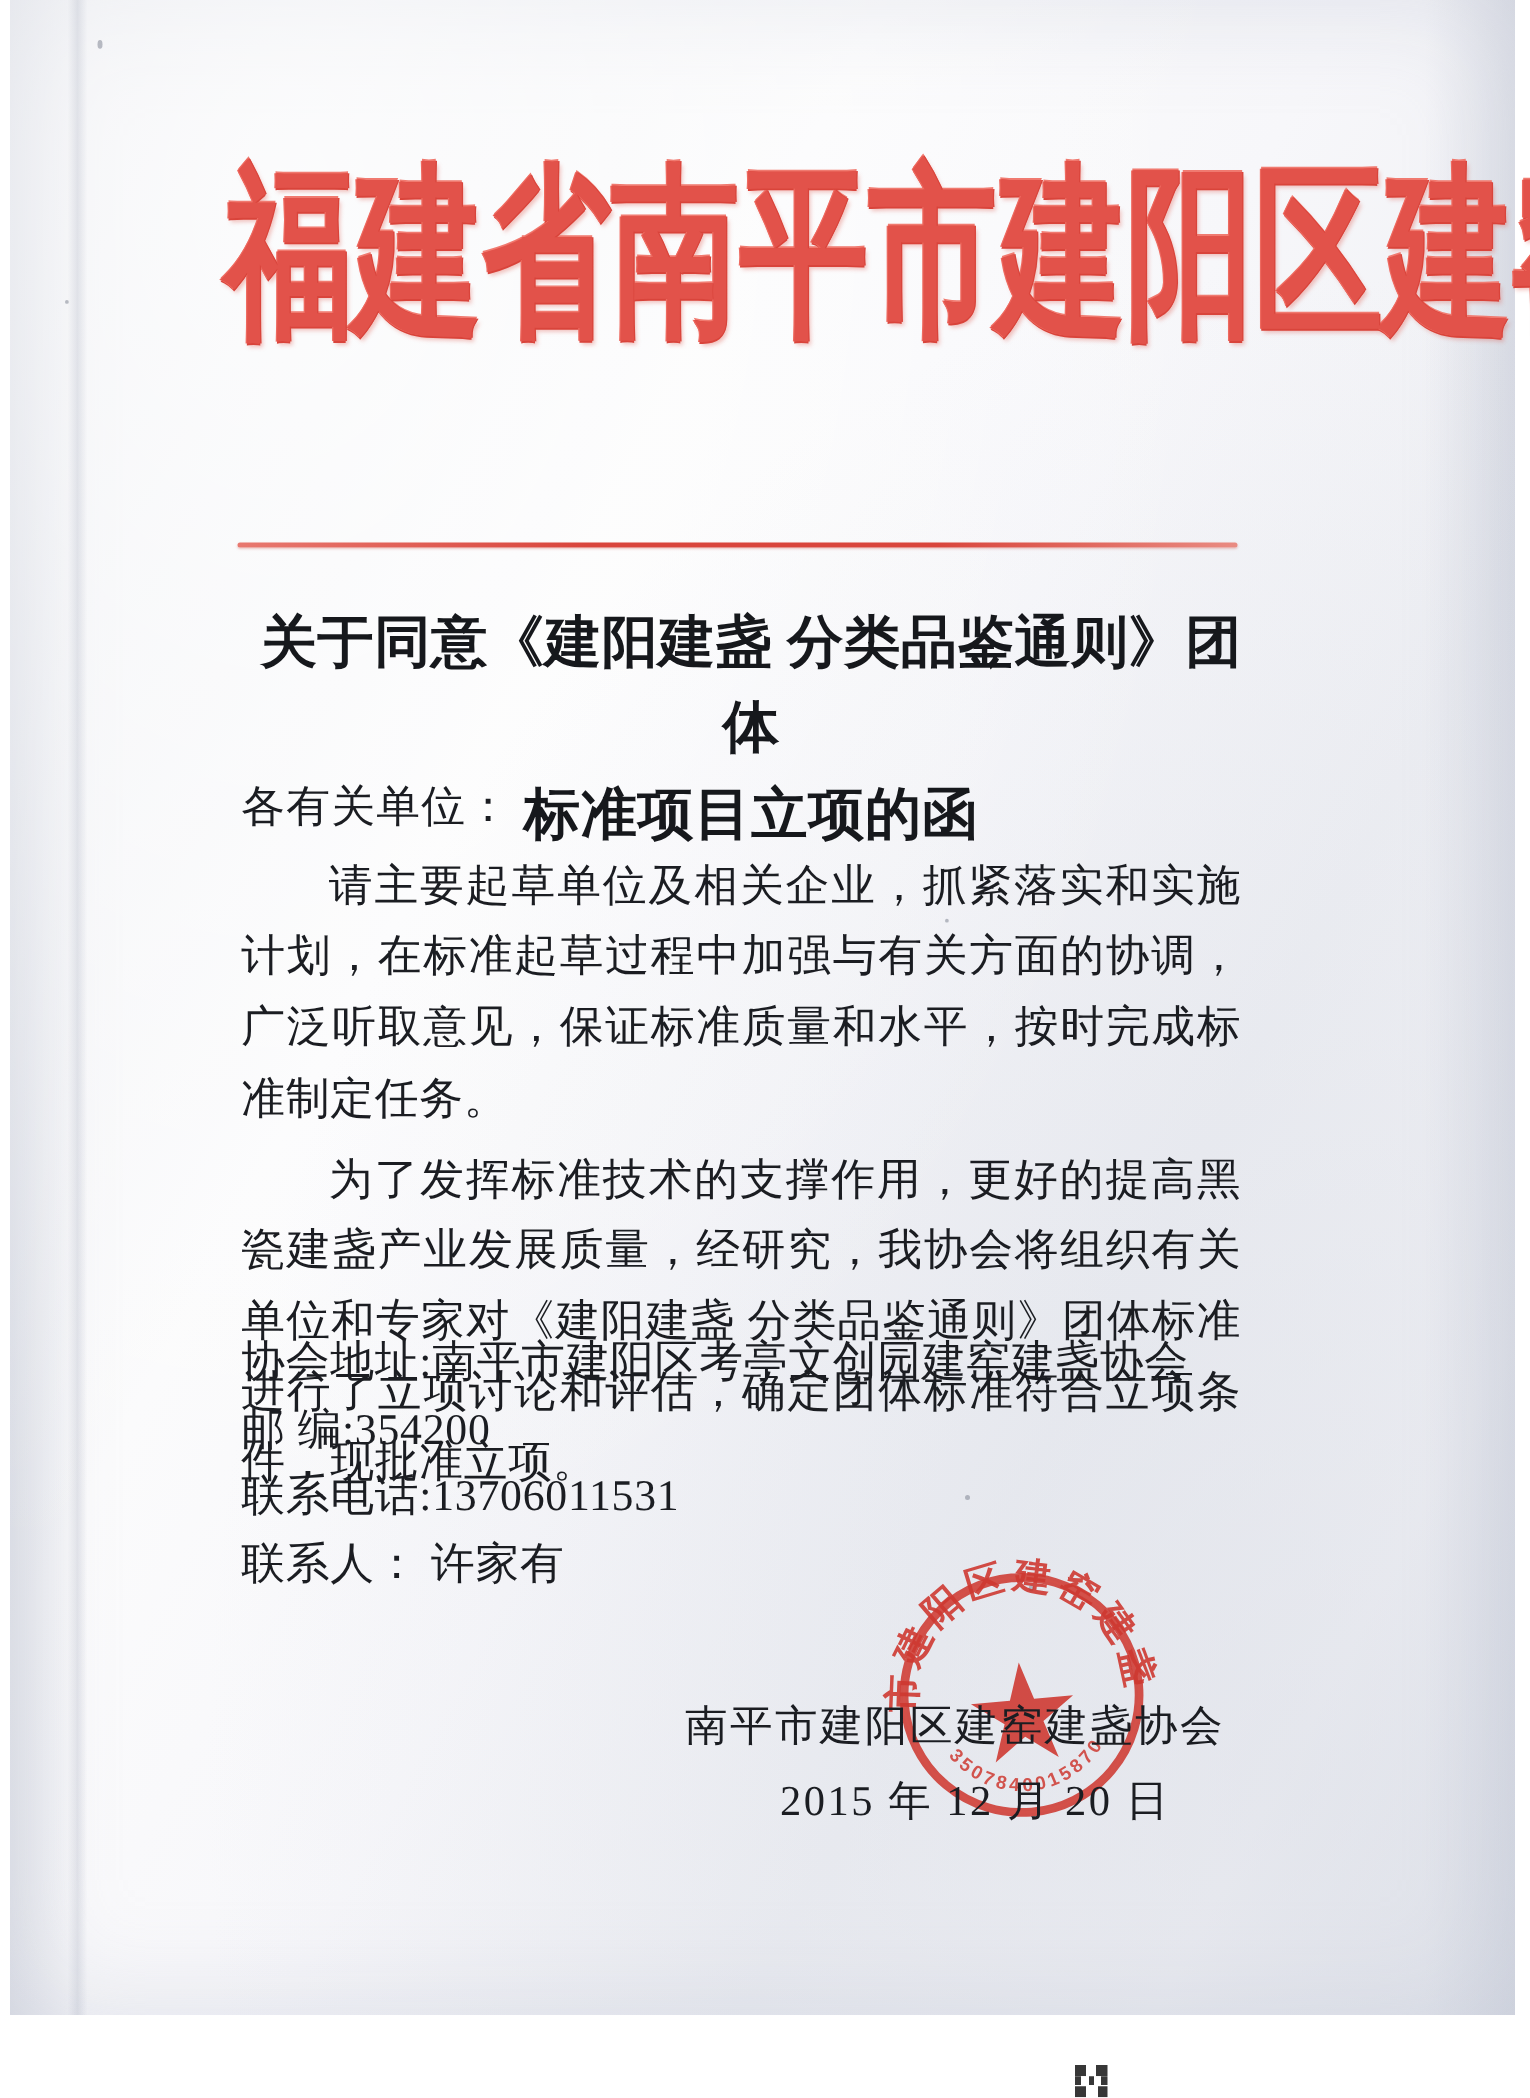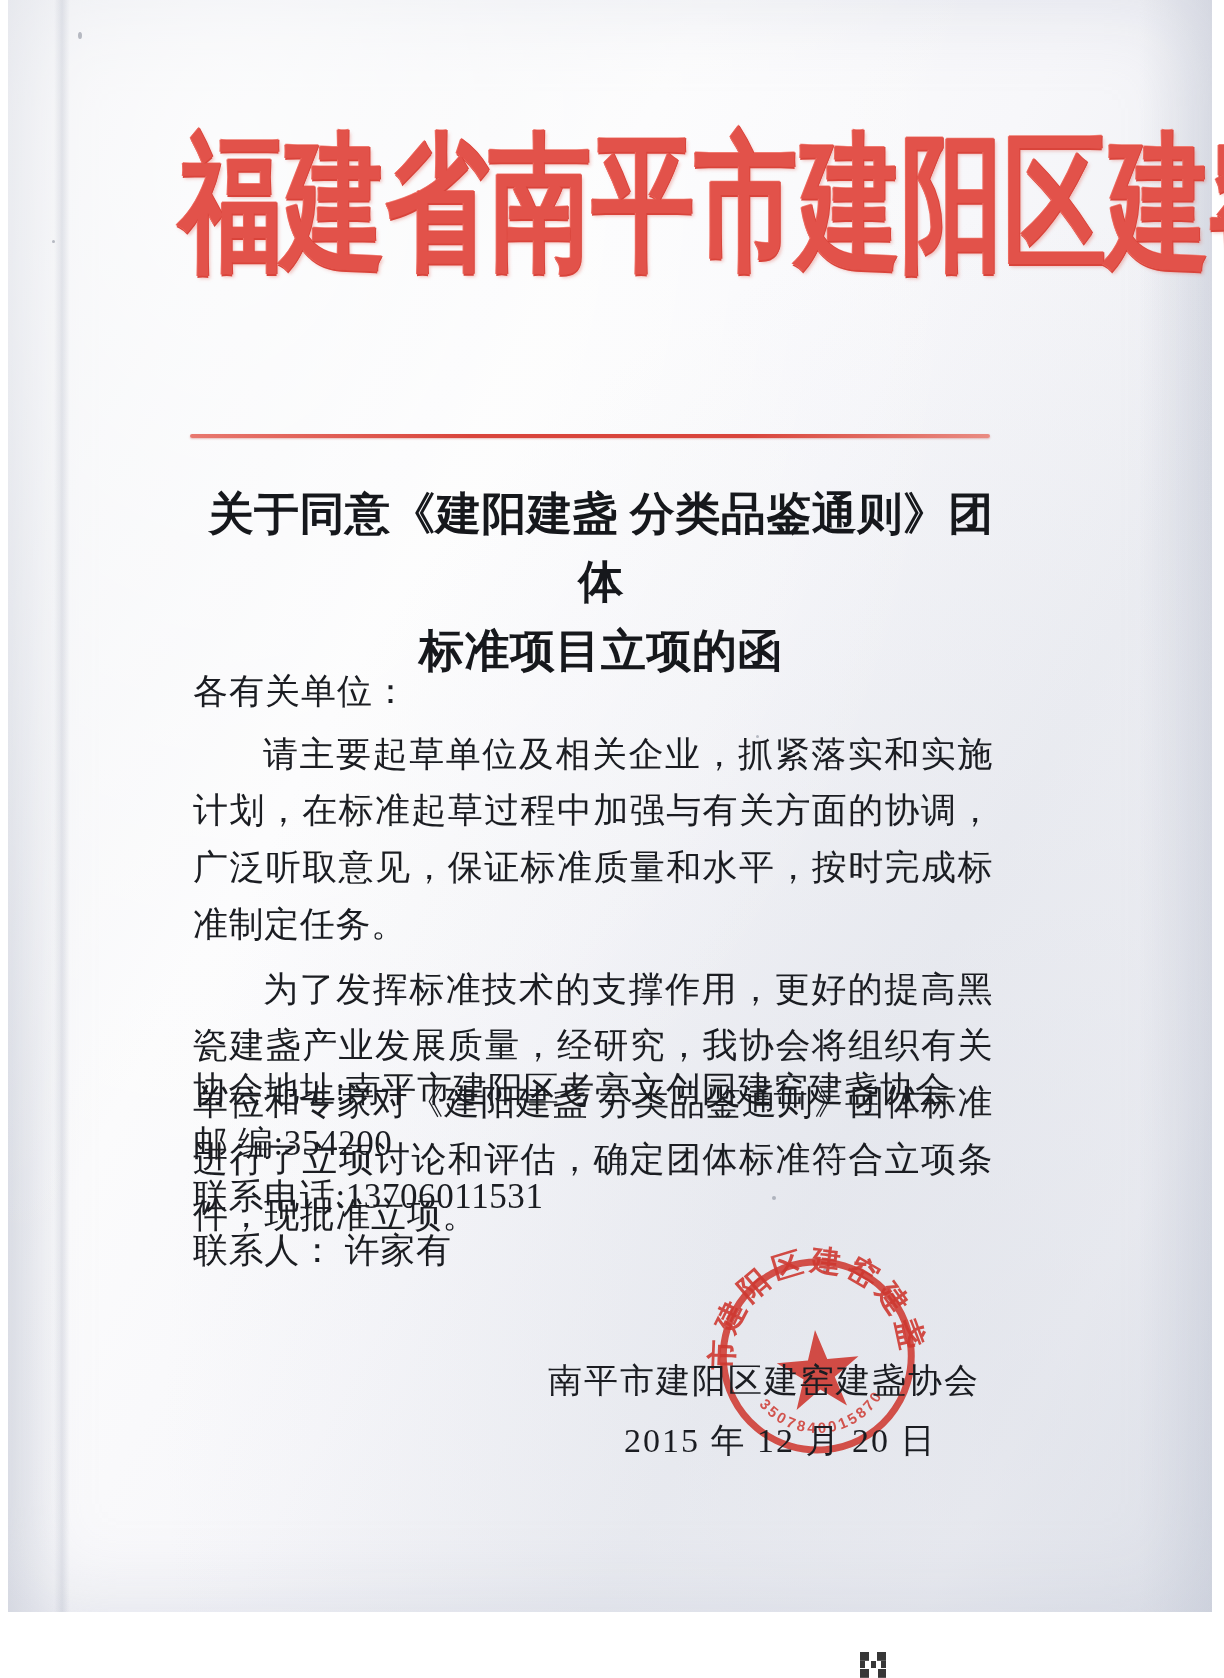--- a/index.html
+++ b/index.html
@@ -105,21 +105,21 @@
     font-size: 45px;
     line-height: 1.52;
     color: #16181c;
     letter-spacing: 0.5px;
   }
 
   
   .body-block {
     position: absolute;
     left: 193px;
-    top: 670px;
+    top: 624px;
     width: 800px;
     font-family: "Liberation Serif", "DejaVu Serif", serif;
     font-size: 36px;
     line-height: 1.0;
     color: #1b1d22;
   }
   .salutation {
     font-size: 35px;
     letter-spacing: 1px;
     margin: 0 0 13px 0;

